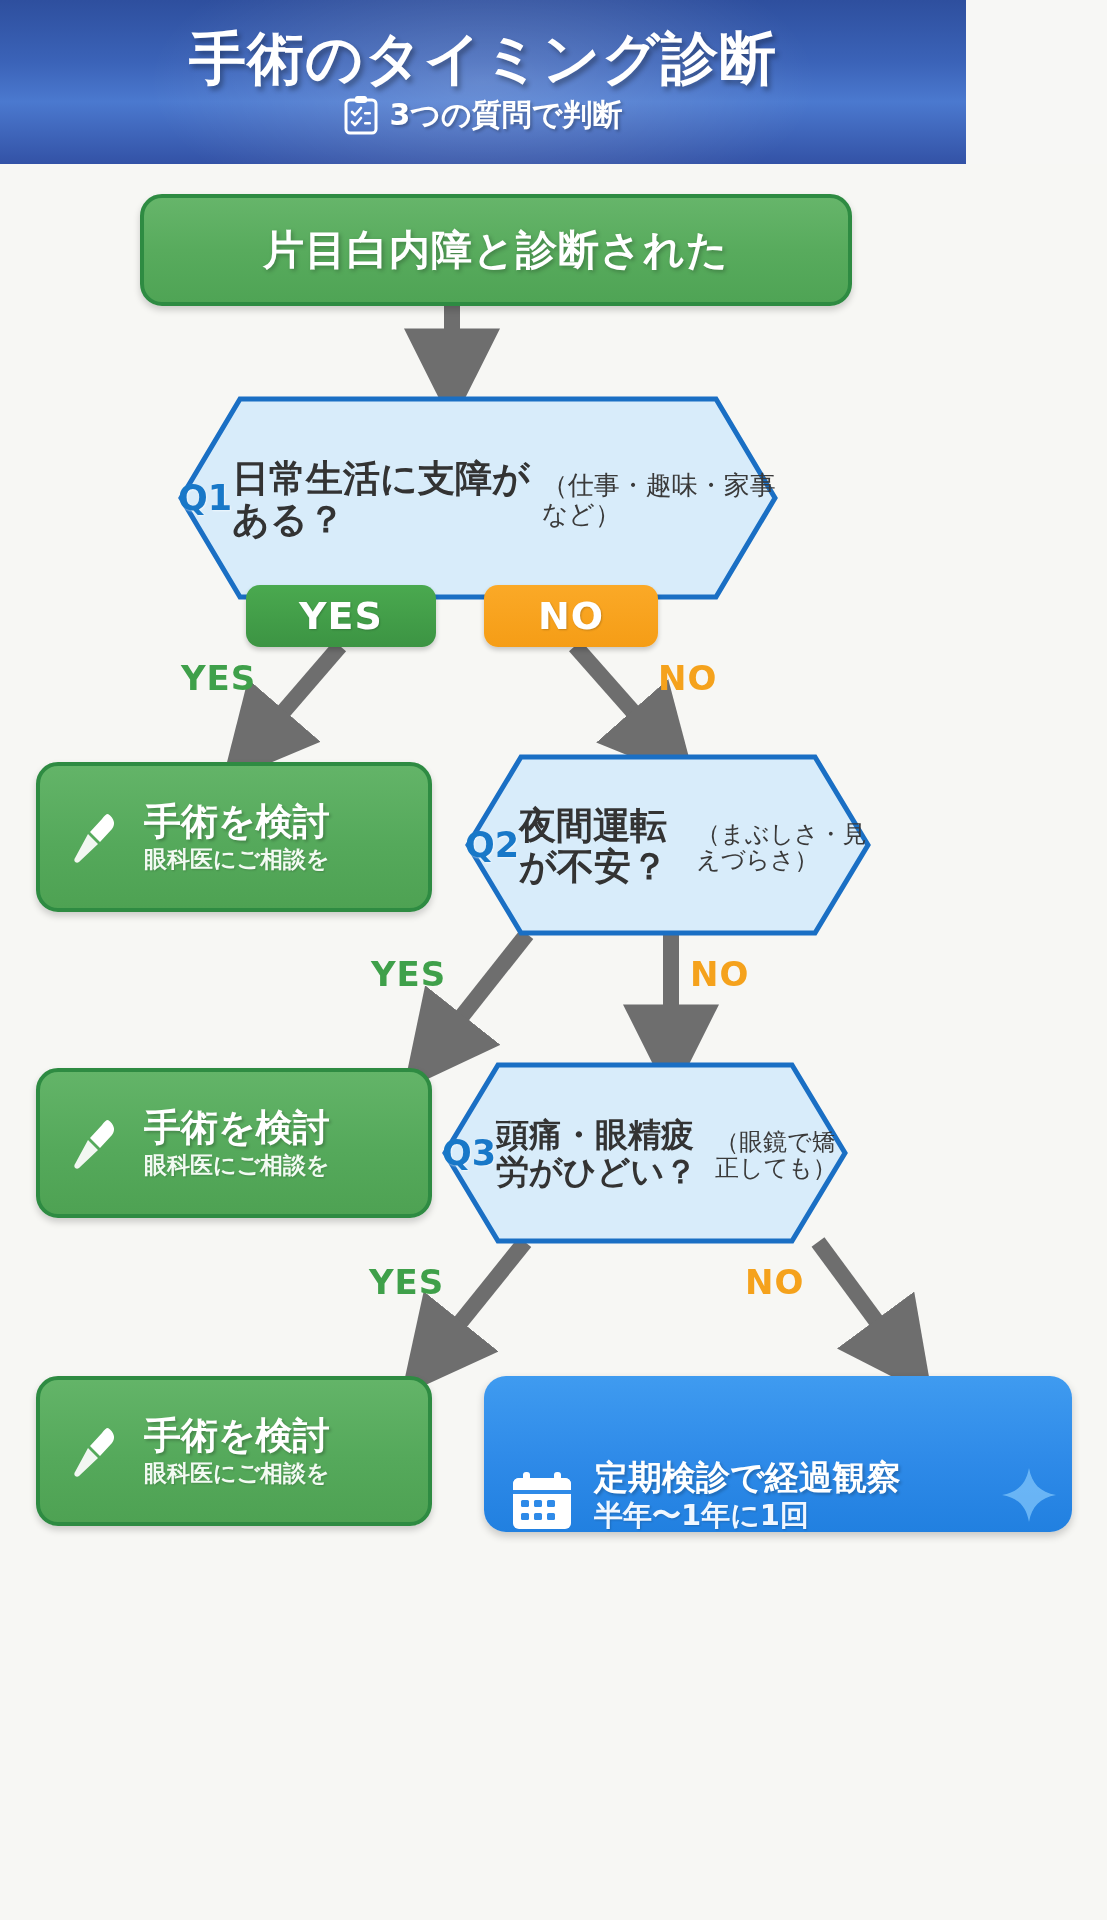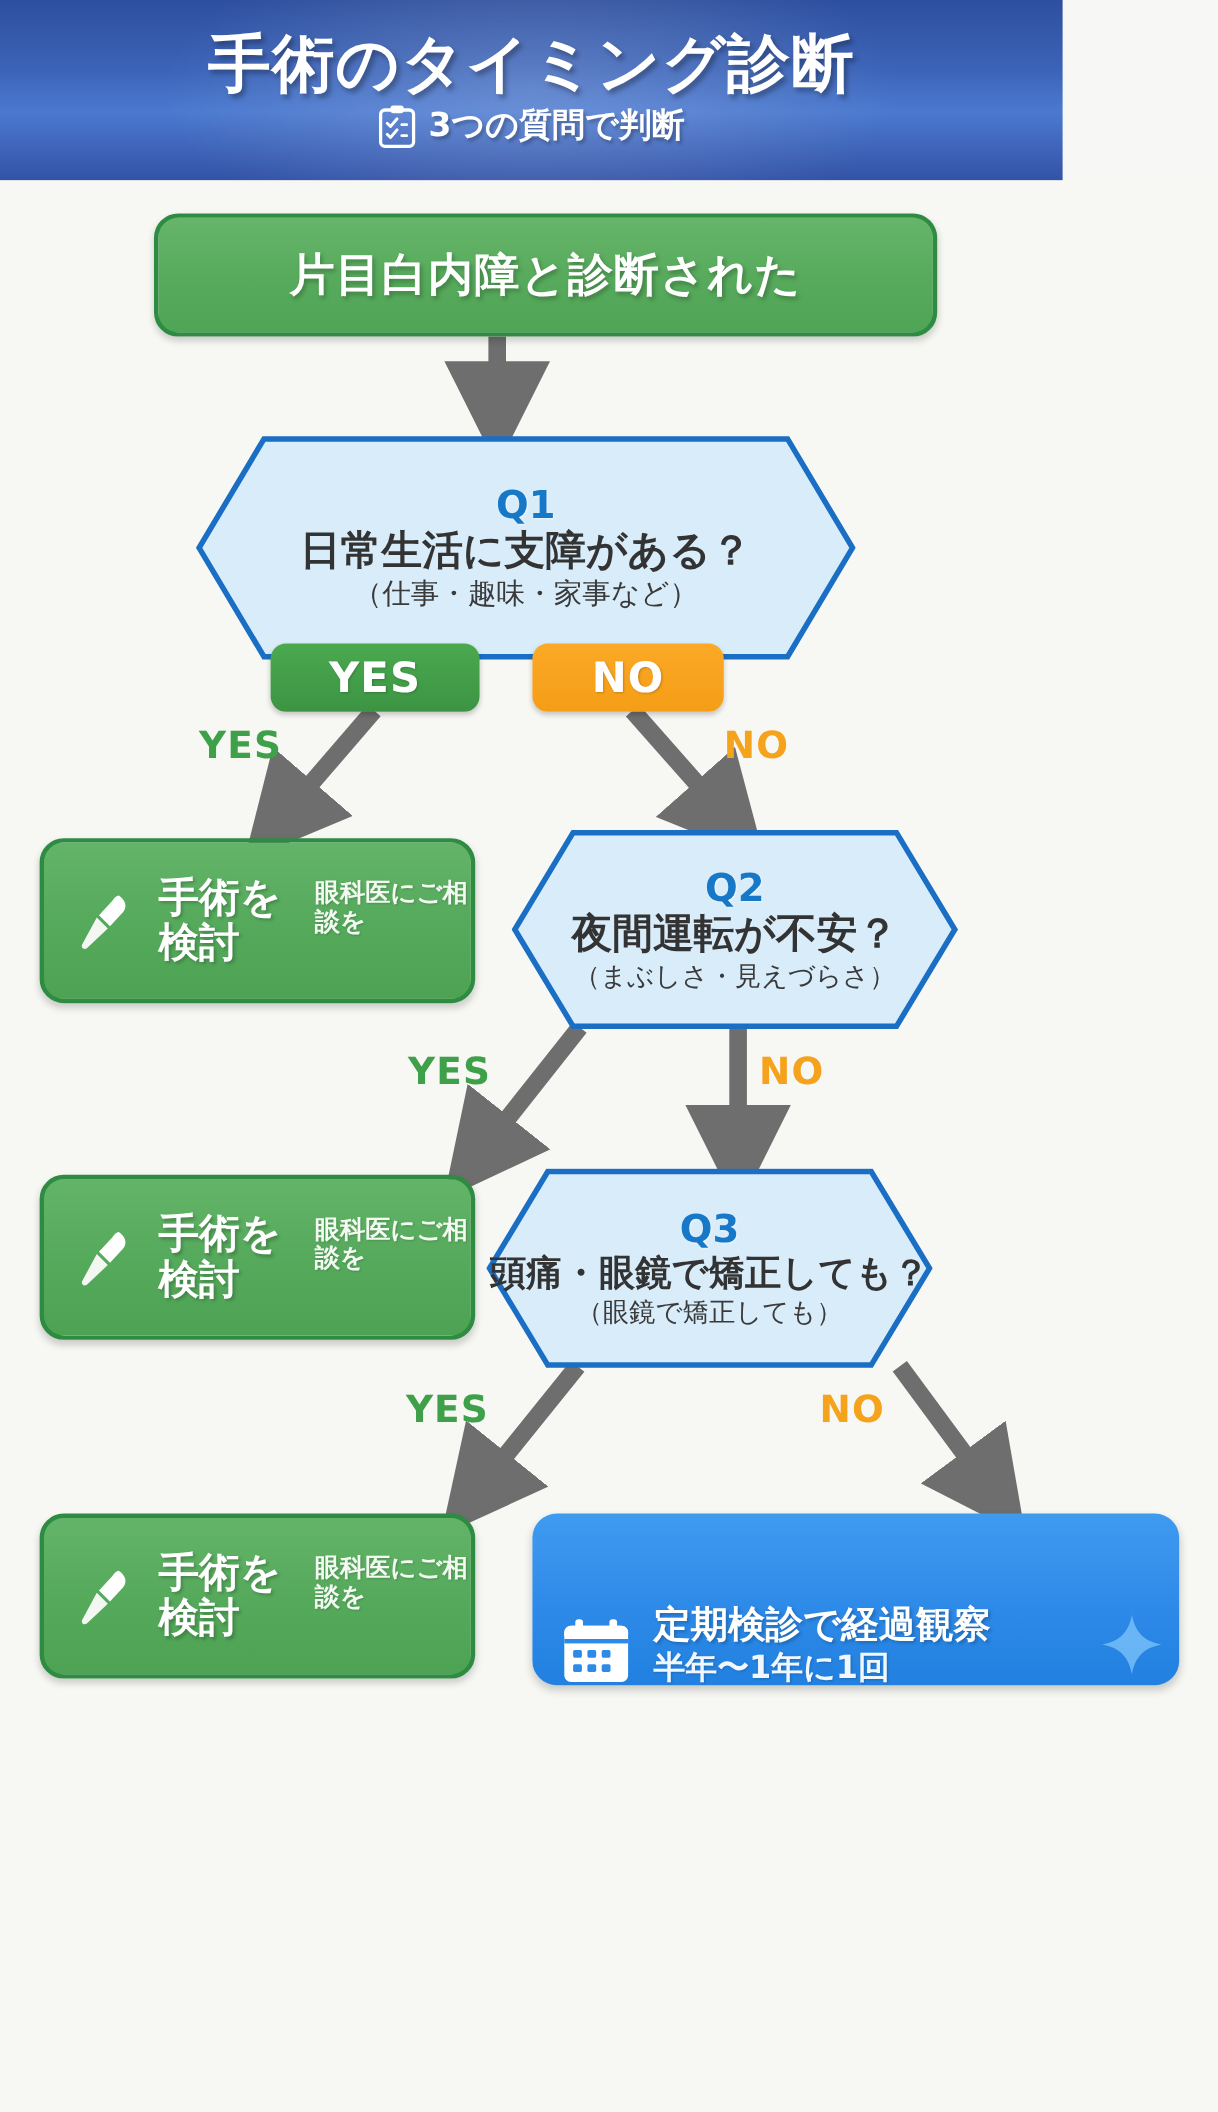--- a/index.html
+++ b/index.html
@@ -95,21 +95,21 @@
     border: 4px solid #2e8b42;
     border-radius: 22px;
     box-shadow: 0 4px 7px rgba(0,0,0,.18);
     display: flex;
     align-items: center;
     justify-content: flex-start;
     padding-left: 24px;
     gap: 18px;
   }
   .scalpel-icon { width: 62px; height: 62px; flex: 0 0 auto; }
-  .result-texts { display: flex; align-items: flex-start; }
+  .result-texts { display: flex; flex-direction: column; align-items: flex-start; }
   .result-main {
     color: #ffffff;
     font-size: 37px;
     font-weight: bold;
     text-shadow: 2px 2px 3px rgba(0,0,0,.22);
     line-height: 1.1;
   }
   .result-sub {
     color: #f2faf2;
     font-size: 23px;
@@ -120,21 +120,20 @@
   }
 
   
   .hex-wrap { position: absolute; }
   .hex-svg { position: absolute; left: 0; top: 0; }
   .hex-content {
     position: absolute;
     left: 0; top: 0;
     width: 100%; height: 100%;
     display: flex;
-    flex-direction: column;
     align-items: center;
     justify-content: center;
     text-align: left;
   }
   .q-tag {
     color: #1878c8;
     font-size: 35px;
     font-weight: bold;
     line-height: 1.05;
     text-shadow: 1px 1px 2px rgba(255,255,255,.6);
@@ -328,21 +327,21 @@
       <div class="result-sub">眼科医にご相談を</div>
     </div>
   </div>
 
   <div class="hex-wrap" style="left:442px; top:898px; width:406px; height:182px;">
     <svg class="hex-svg" width="406" height="182" viewBox="0 0 406 182">
       <polygon points="56,3 350,3 403,91 350,179 56,179 3,91" fill="#d8ecfa" stroke="#1a6fc4" stroke-width="5"></polygon>
     </svg>
     <div class="hex-content">
       <div class="q-tag">Q3</div>
-      <div class="q-text" style="font-size:33px;">頭痛・眼鏡で矯正しても？</div>
+      <div class="q-text" style="font-size:33px;">頭痛・眼精疲労がひどい？</div>
       <div class="q-note" style="font-size:24px;">（眼鏡で矯正しても）</div>
     </div>
   </div>
 
   <div class="arrow-label label-yes" style="left:369px; top:1098px;">YES</div>
   <div class="arrow-label label-no" style="left:745px; top:1098px;">NO</div>
 
   <div class="node result-box" style="left:36px; top:1212px; width:396px; height:150px;">
     <svg class="scalpel-icon" viewBox="0 0 62 62">
       <path d="M44 8 C50 12 52 18 48 23 L36 36 L26 26 L38 13 C40 10 42 8 44 8 Z" fill="#ffffff"></path>

